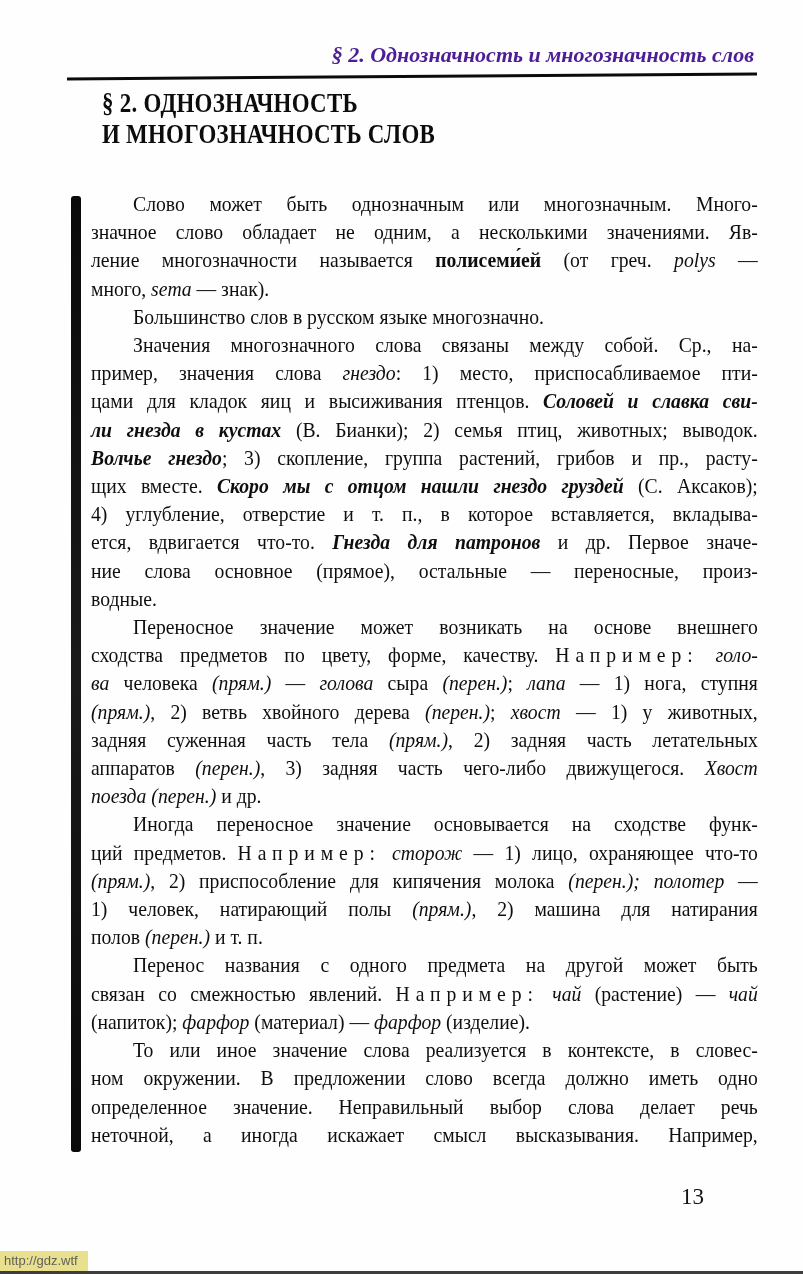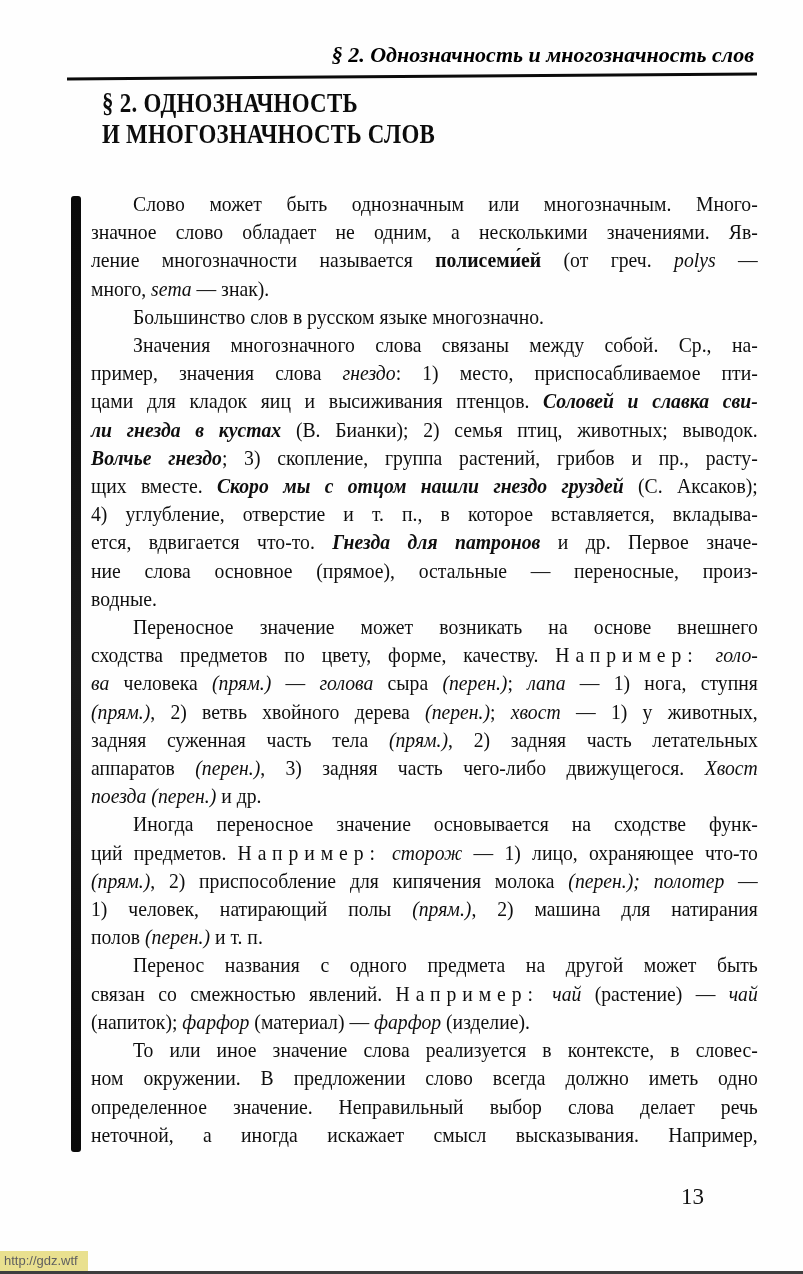--- a/index.html
+++ b/index.html
@@ -12,21 +12,21 @@
     overflow: hidden;
   }
   .page {
     position: absolute; left: 0; top: 0;
     width: 803px; height: 1274px;
     background: #fefefe;
   }
   .running-header {
     position: absolute; top: 42px; right: 49px;
     font-size: 22px; font-weight: bold; font-style: italic;
-    color: #000000; white-space: nowrap;
+    color: #4c1d95; white-space: nowrap;
   }
   .header-rule {
     position: absolute; top: 75px; left: 67px;
     width: 690px; height: 3px; background: #0b0b0b;
     transform: rotate(-0.4deg);
   }
   .title {
     position: absolute; left: 102px; top: 88px;
     margin: 0; font-size: 27px; font-weight: bold;
     line-height: 31px; letter-spacing: 0.3px;

